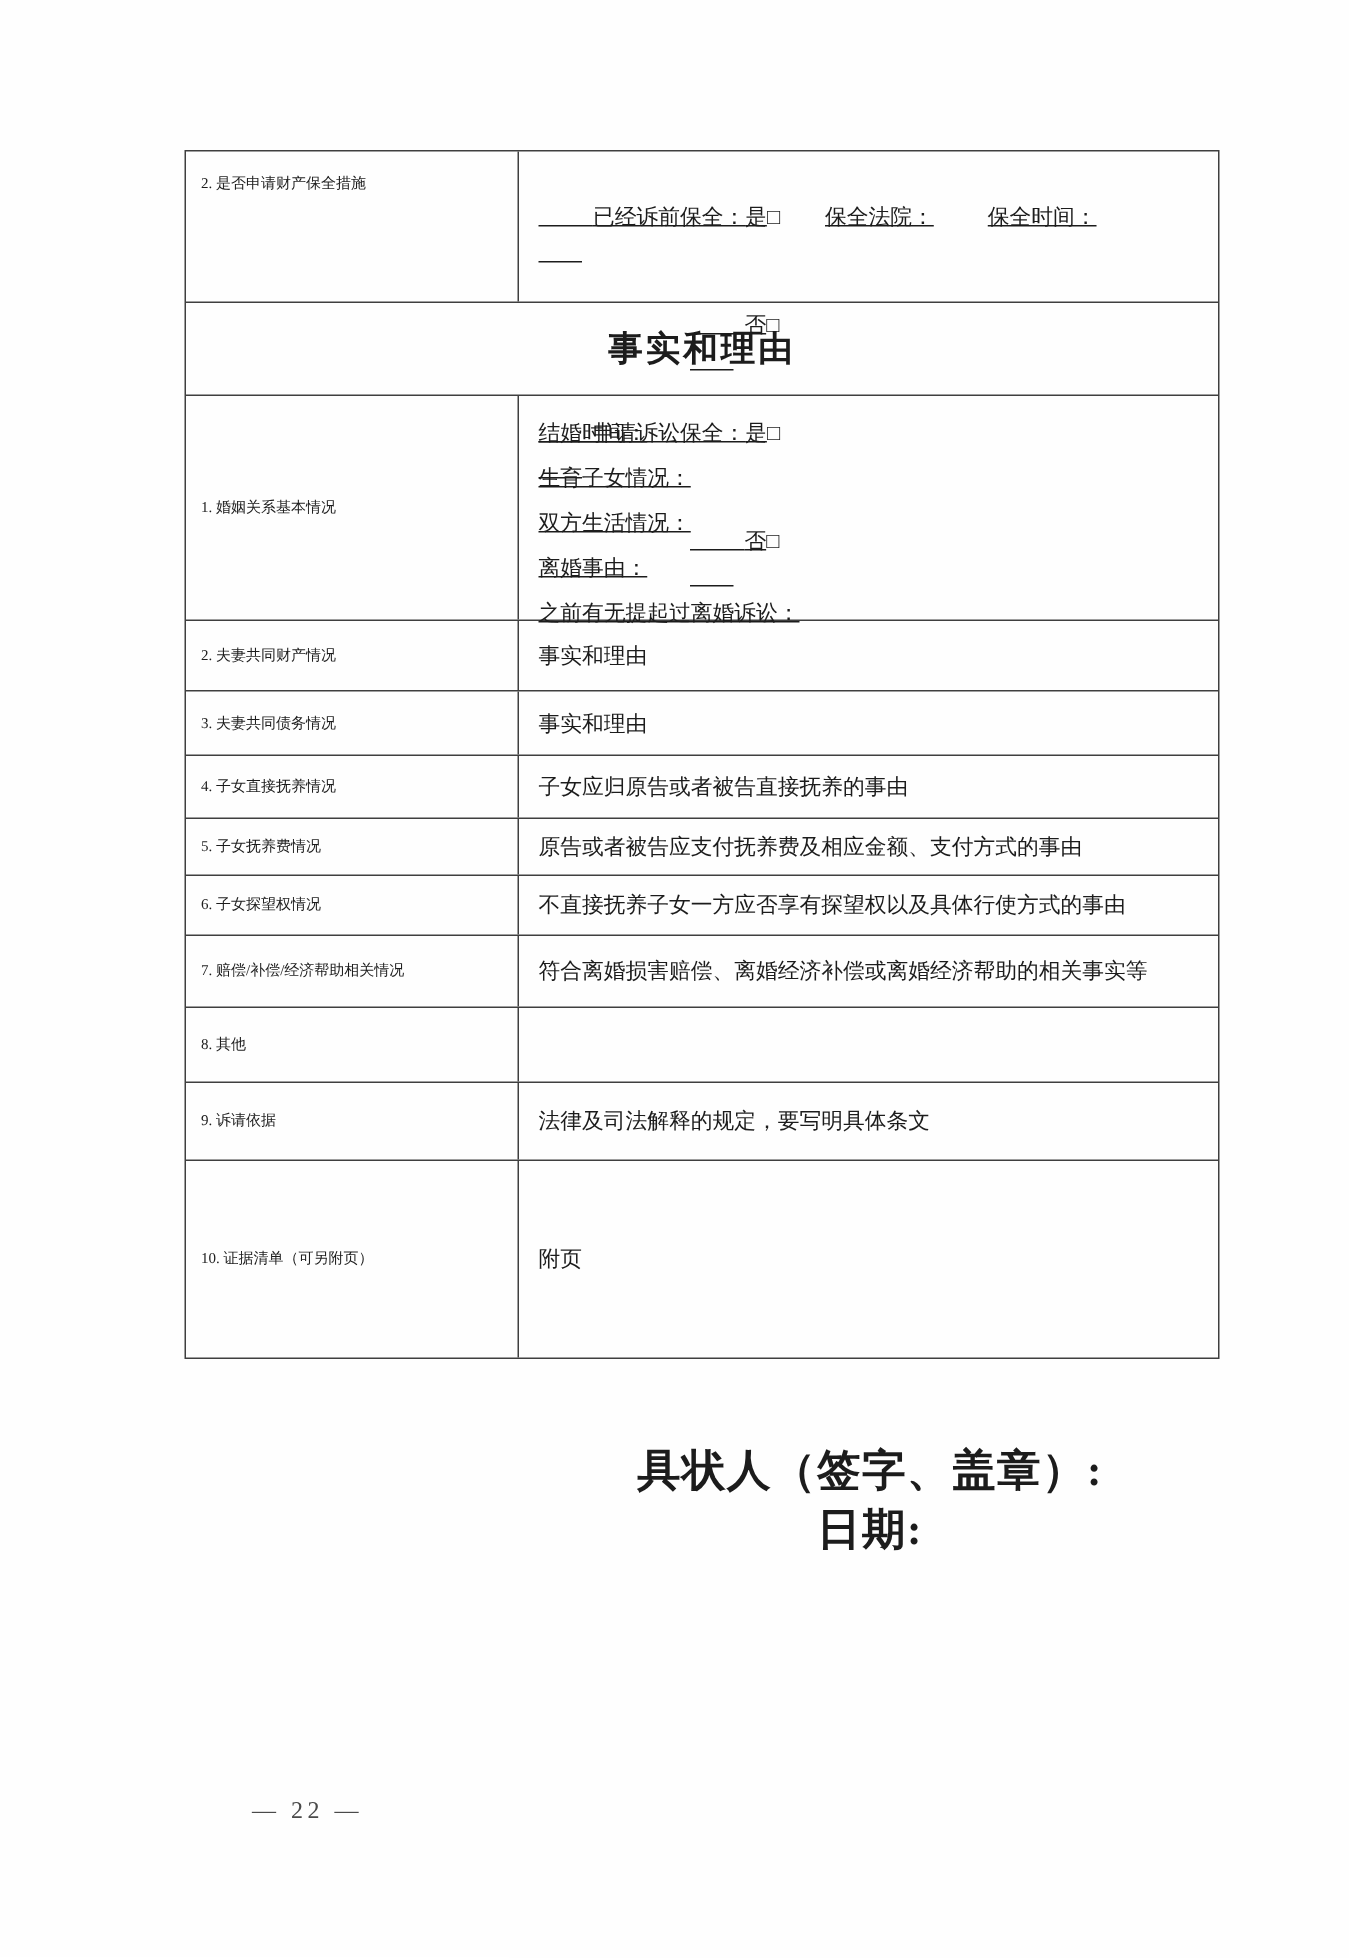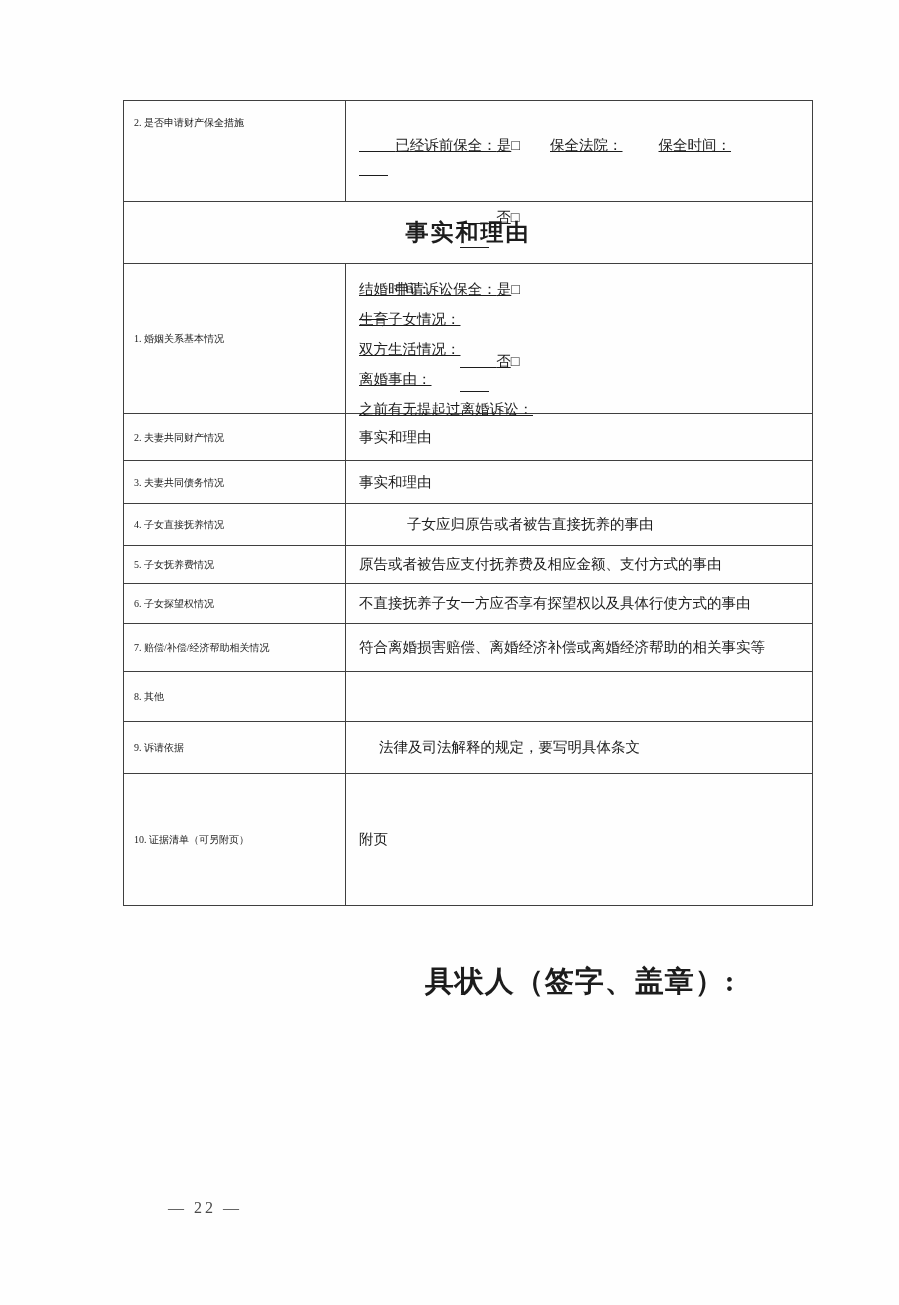--- a/index.html
+++ b/index.html
@@ -13,26 +13,26 @@
               padding-left:10px;display:flex;align-items:center;font-size:10px;line-height:19px;padding-right:4px;}
   .cell-label.top{align-items:flex-start;padding-top:12px;}
   .cell-content{flex:1;display:flex;align-items:center;padding-left:13px;font-size:14.5px;
                 box-sizing:border-box;padding-right:6px;}
   .cell-content.col{flex-direction:column;align-items:flex-start;justify-content:flex-start;text-decoration:underline;}
   .r-pres{height:100px;}
   .r-title{height:62px;}
   .r1{height:150px;}
   .r2{height:47px;}
   .r3{height:43px;}
-  .r4{height:42px;gap:48px;}
+  .r4{height:42px;}
   .r5{height:38px;}
   .r6{height:40px;}
   .r7{height:48px;}
   .r8{height:50px;}
-  .r9{height:52px;gap:20px;}
+  .r9{height:52px;}
   .r10{height:132px;}
   .title-cell{flex:1;display:flex;align-items:center;justify-content:center;
               font-size:23px;font-weight:bold;letter-spacing:2px;}
   .pres-content{padding-top:8px;line-height:24px;}
   .pres-line{white-space:pre;}
   .ml101{margin-left:101px;}
   .gap1{margin-left:30px;}
   .gap2{margin-left:36px;}
   .fact-lines{padding-top:10px;line-height:30px;}
   .signature{position:absolute;left:340px;top:962px;width:480px;text-align:center;
@@ -122,17 +122,18 @@
 
     <div class="trow r10">
       <div class="cell-label">10. 证据清单（可另附页）</div>
       <div class="cell-content">附页</div>
     </div>
 
   </div>
 
   <div class="signature">
     <div>具状人（签字、盖章）:</div>
+    <div>日期:</div>
   </div>
 
   <div class="footer">— 22 —</div>
 
 </div>
 
 </body></html>

